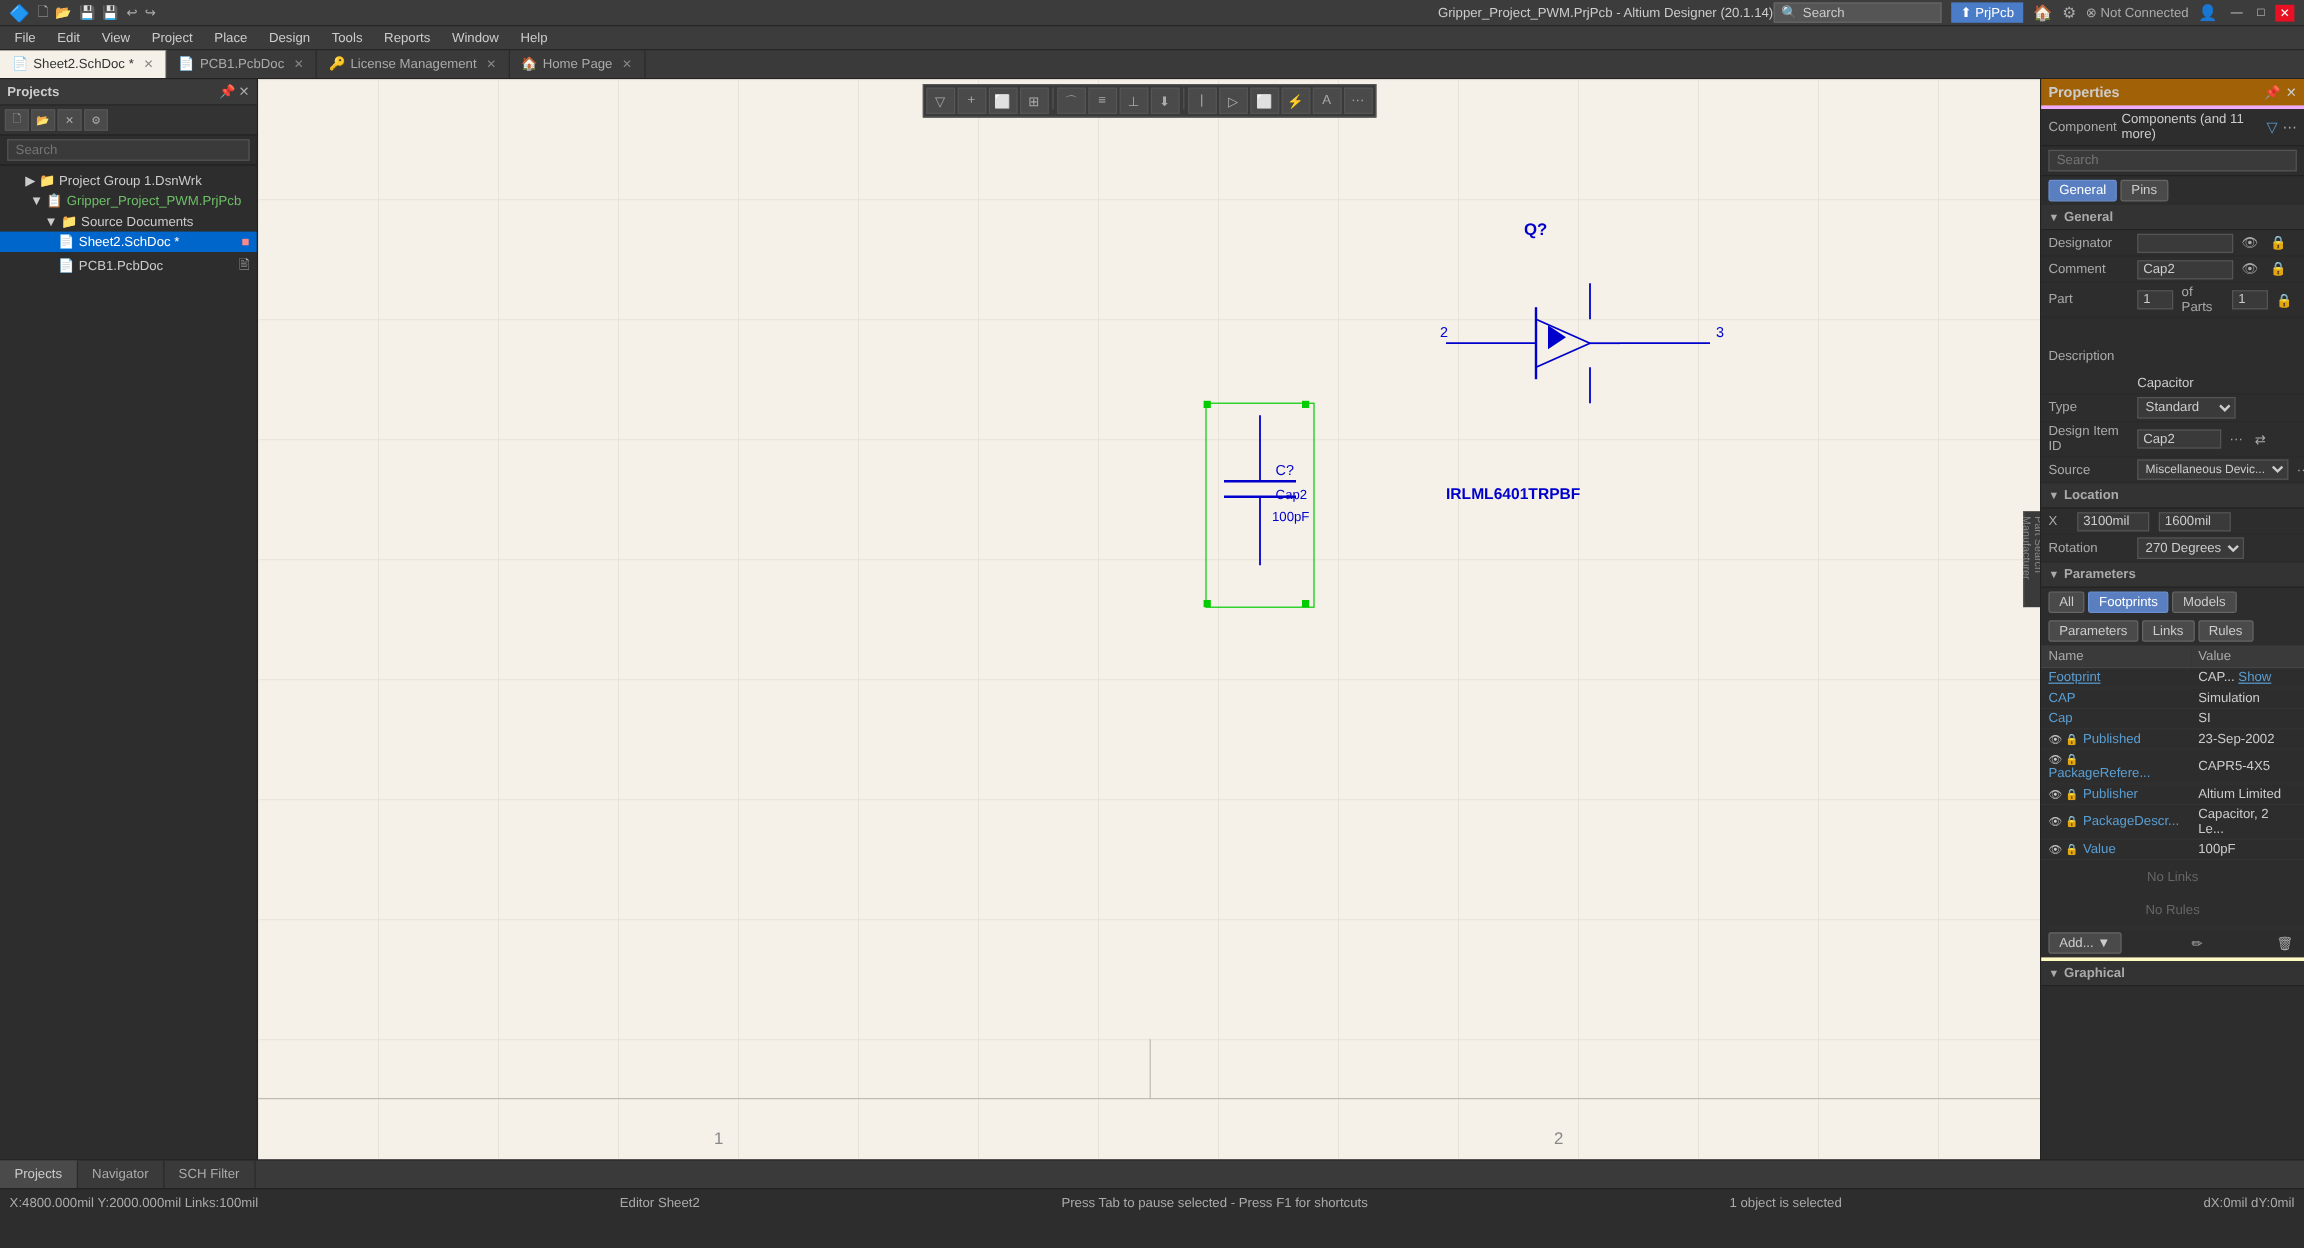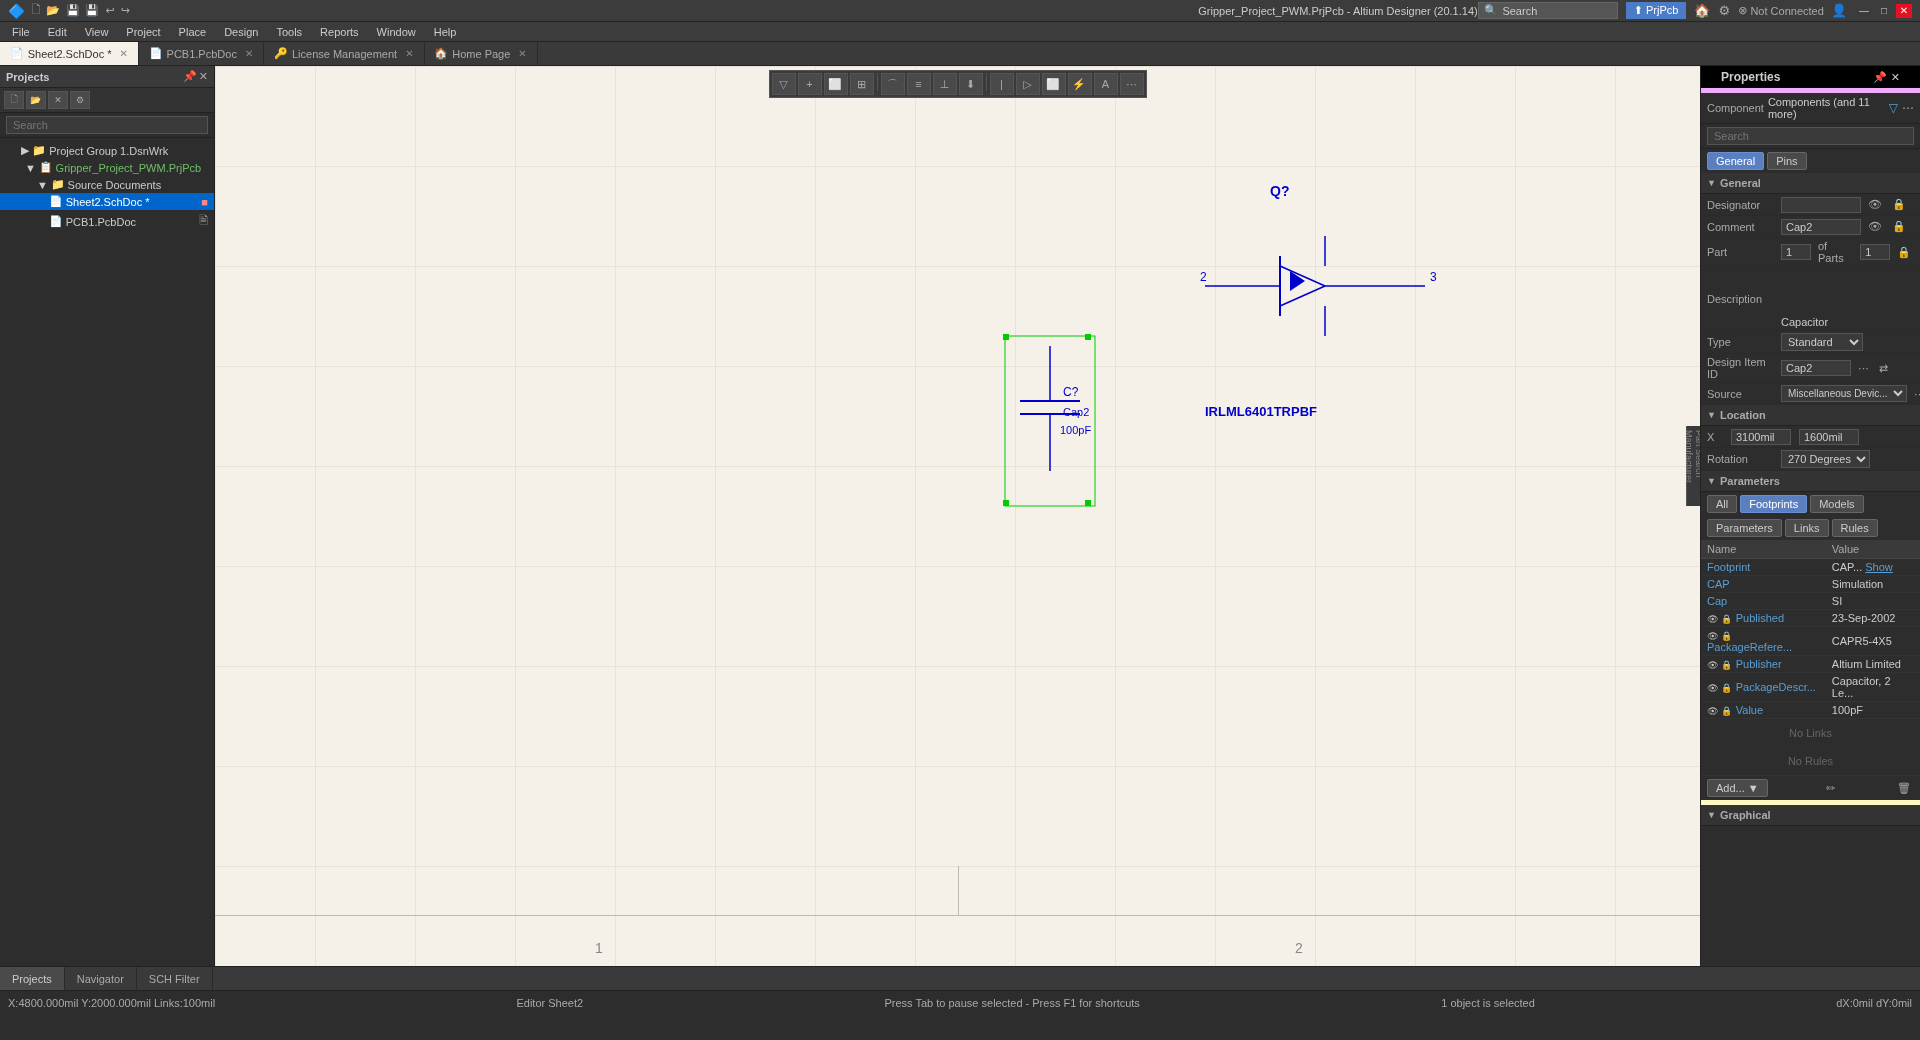--- a/index.html
+++ b/index.html
@@ -54,21 +54,21 @@
       background-size: 100px 100px; }
 
     
     #bottom-tabs { height: 24px; background: #3a3a3a; display: flex; align-items: center; border-top: 1px solid #222; }
     #bottom-tabs .btab { padding: 0 12px; height: 100%; display: flex; align-items: center; font-size: 11px; color: #aaa; cursor: pointer; border-right: 1px solid #2a2a2a; }
     #bottom-tabs .btab.active { background: #4a4a4a; color: #ccc; }
     #statusbar { height: 24px; background: #2d2d2d; display: flex; align-items: center; padding: 0 8px; border-top: 1px solid #222; font-size: 11px; color: #aaa; justify-content: space-between; }
 
     
     #props-panel { width: 220px; background: #2d2d2d; border-left: 1px solid #222; display: flex; flex-direction: column; overflow-y: auto; }
-    #props-header { display: flex; align-items: center; justify-content: space-between; padding: 4px 20px; background: #000000; border-bottom: 5px solid #f0abfc; }
+    #props-header { display: flex; align-items: center; justify-content: space-between; padding: 4px 6px; background: #a16207; border-bottom: 3px solid #f0abfc; }
     #props-header .panel-title { font-size: 12px; font-weight: bold; color: #ccc; }
     .props-row { display: flex; align-items: center; padding: 2px 6px; gap: 4px; border-bottom: 1px solid #2a2a2a; font-size: 11px; min-height: 22px; }
     .props-label { color: #aaa; width: 70px; flex-shrink: 0; font-size: 11px; }
     .props-value { flex: 1; color: #ccc; font-size: 11px; margin-top: 47px; }
     .props-input { background: #3a3a3a; border: 1px solid #555; color: #ccc; padding: 1px 4px; font-size: 11px; width: 100%; }
     .props-section { padding: 4px 6px; background: #333; border-bottom: 1px solid #222; font-size: 11px; font-weight: bold; color: #aaa; cursor: pointer; display: flex; align-items: center; gap: 4px; }
     .props-section::before { content: '▼'; font-size: 9px; }
     .btn-row { display: flex; gap: 3px; padding: 3px 6px; flex-wrap: wrap; }
     .btn-sm { padding: 2px 8px; font-size: 11px; background: #4a4a4a; border: 1px solid #666; color: #ccc; cursor: pointer; border-radius: 2px; }
     .btn-sm.active { background: #5a7fc0; border-color: #6a8fd0; color: white; }
@@ -76,21 +76,21 @@
     .props-table th { background: #3a3a3a; color: #aaa; padding: 3px 6px; text-align: left; border-bottom: 1px solid #444; font-weight: normal; margin-left: 32px; }
     .props-table td { padding: 2px 6px; border-bottom: 1px solid #333; color: #ccc; }
     .props-search { padding: 3px 6px; border-bottom: 1px solid #222; }
     .props-search input { width: 100%; background: #3a3a3a; border: 1px solid #555; color: #ccc; padding: 2px 6px; font-size: 11px; }
     .props-comp-header { display: flex; align-items: center; justify-content: space-between; padding: 3px 6px; border-bottom: 1px solid #222; }
     .show-link { color: #5a9fd4; font-size: 11px; cursor: pointer; text-decoration: underline; }
     .icon-btn { cursor: pointer; color: #aaa; font-size: 11px; padding: 1px 3px; }
     .no-links { text-align: center; color: #666; padding: 8px; font-size: 11px; }
     .no-rules { text-align: center; color: #666; padding: 8px; font-size: 11px; }
     .add-row { display: flex; align-items: center; justify-content: space-between; padding: 3px 6px; border-top: 1px solid #333; }
-    .graphical-section { border-top: 5px solid #fef9c3; }
+    .graphical-section { border-top: 3px solid #fef9c3; }
 
     
     .sch-svg { position: absolute; }
 
     
     #mfr-panel { position: absolute; right: 0; top: 40%; width: 14px; background: #3a3a3a; border-left: 1px solid #555; writing-mode: vertical-lr; font-size: 9px; color: #888; padding: 4px 2px; cursor: pointer; height: 80px; display: flex; align-items: center; justify-content: center; }
 
     .page-num { position: absolute; bottom: 10px; font-size: 14px; color: #888; }
 
     .corner-divider { position: absolute; background: #d0cbc0; }
@@ -415,21 +415,21 @@
 
     <table class="props-table">
       <thead>
         <tr>
           <th>Name</th>
           <th>Value</th>
         </tr>
       </thead>
       <tbody>
         <tr>
-          <td style="color:#5a9fd4;">Footprint</td>
+          <td style="color:#5a9fd4;text-decoration:underline;">Footprint</td>
           <td>
             <span>CAP... </span>
             <span class="show-link">Show</span>
           </td>
         </tr>
         <tr>
           <td style="color:#5a9fd4;">CAP</td>
           <td>Simulation</td>
         </tr>
         <tr>

